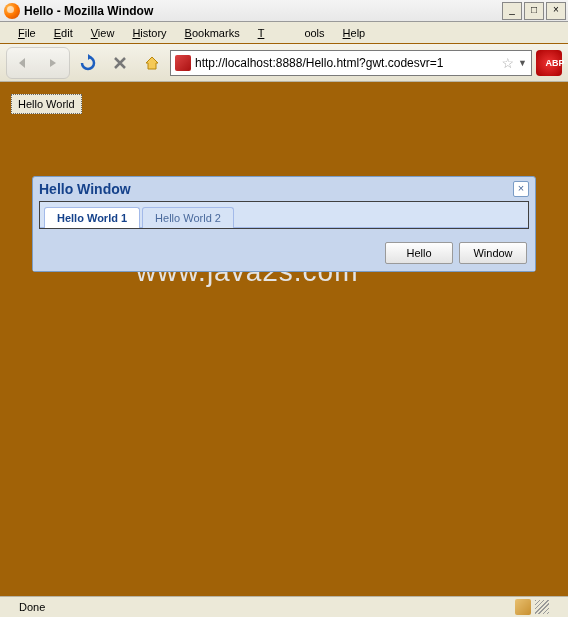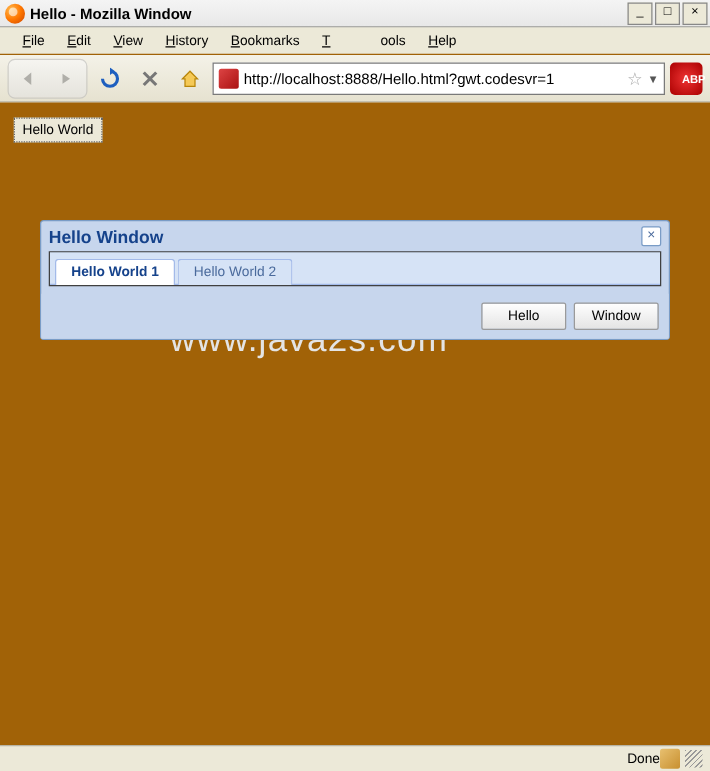--- a/index.html
+++ b/index.html
@@ -44,21 +44,21 @@
 .tab { padding: 4px 12px; border: 1px solid #a3bae9; border-bottom: none; border-radius: 3px 3px 0 0; margin-right: 2px; background: #d6e3f6; color: #4a6a9c; font-size: 11px; cursor: pointer; position: relative; top: 1px; }
 .tab.active { background: #fff; color: #15428b; font-weight: bold; }
 .tab-content { height: 190px; padding: 6px 8px; font-size: 11px; color: #000; }
 .gwt-footer { height: 36px; display: flex; justify-content: flex-end; align-items: center; padding: 0 8px; gap: 6px; background:#c7d6ed; }
 .gwt-btn { min-width: 68px; height: 22px; background: linear-gradient(#fefefe,#e4e4e4); border: 1px solid #9a9a9a; border-radius: 2px; font-size: 11px; cursor: pointer; }
 
 
 .watermark { position: absolute; left: 136px; top: 174px; font-size: 28px; color: #e4e4e4; font-family: Arial; letter-spacing: 1px; pointer-events: none; }
 
 
-.statusbar { position: absolute; bottom: 0; left: 0; right: 0; height: 21px; background: #ece9d8; border-top: 1px solid #b8b4a4; display: flex; align-items: center; padding: 0 6px; text-align: right; }
+.statusbar { position: absolute; bottom: 0; left: 0; right: 0; height: 21px; background: #ece9d8; border-top: 1px solid #b8b4a4; display: flex; align-items: center; padding: 0 19px; }
 .status-text { flex: 1; }
 .status-icon { width: 16px; height: 16px; background: linear-gradient(135deg,#e8c070,#c89030); border-radius: 2px; }
 .resize-grip { width: 14px; height: 14px; margin-left: 4px; background: repeating-linear-gradient(135deg,#999,#999 1px,transparent 1px,transparent 3px); }
 </style>
 </head>
 <body>
 
 <div class="titlebar">
   <div class="titlebar-icon"></div>
   <div class="titlebar-text">Hello - Mozilla Window</div>

